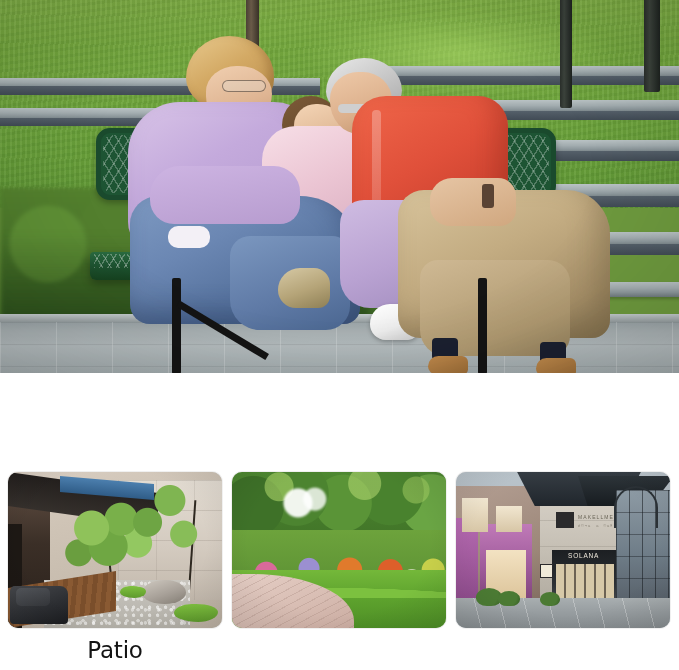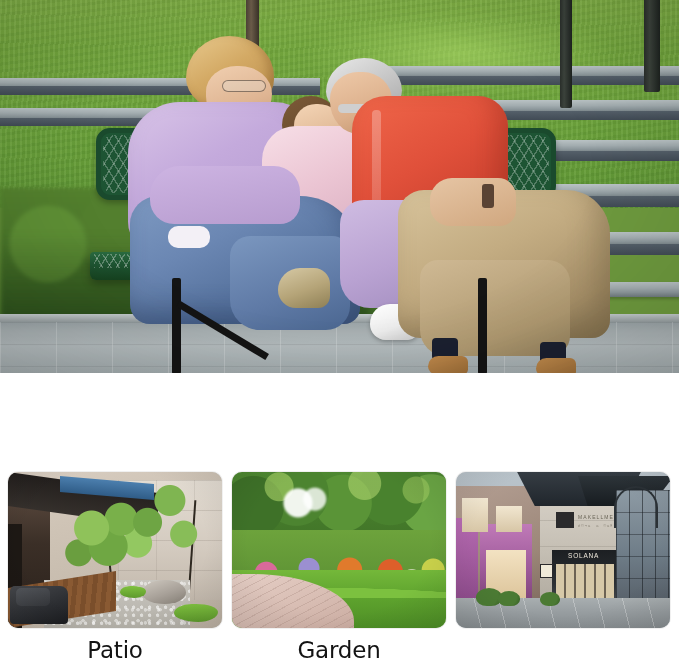--- a/index.html
+++ b/index.html
@@ -735,21 +735,20 @@
         <div class="gd-trees-lt"></div>
         <div class="gd-white-tree"></div>
         <div class="gd-border"></div>
         <div class="gd-border2"></div>
         <div class="gd-lawn"></div>
         <div class="gd-lawn-edge"></div>
         <div class="gd-path"></div>
         <div class="gd-path-tex"></div>
         <div class="thumb-shade"></div>
       </div>
-      <div class="thumb-label">Garden</div>
     </div>
 
     <div class="thumb-cell c2">
       <div class="thumb-img">
         <div class="sc-sky"></div>
         <div class="sc-left-store"></div>
         <div class="sc-left-purple"></div>
         <div class="sc-storefront"></div>
         <div class="sc-store-glow"></div>
         <div class="sc-win" style="left:6px; top:26px; width:26px; height:34px;"></div>

